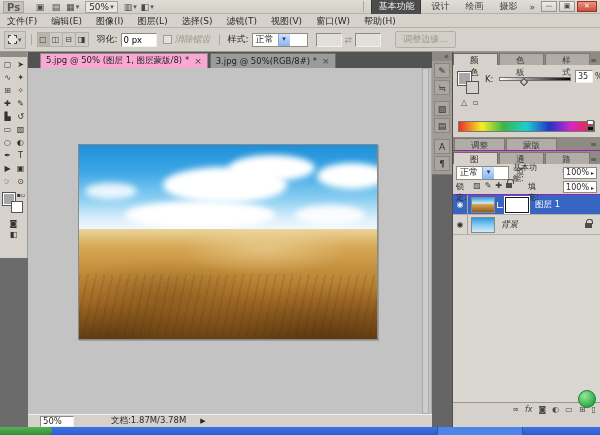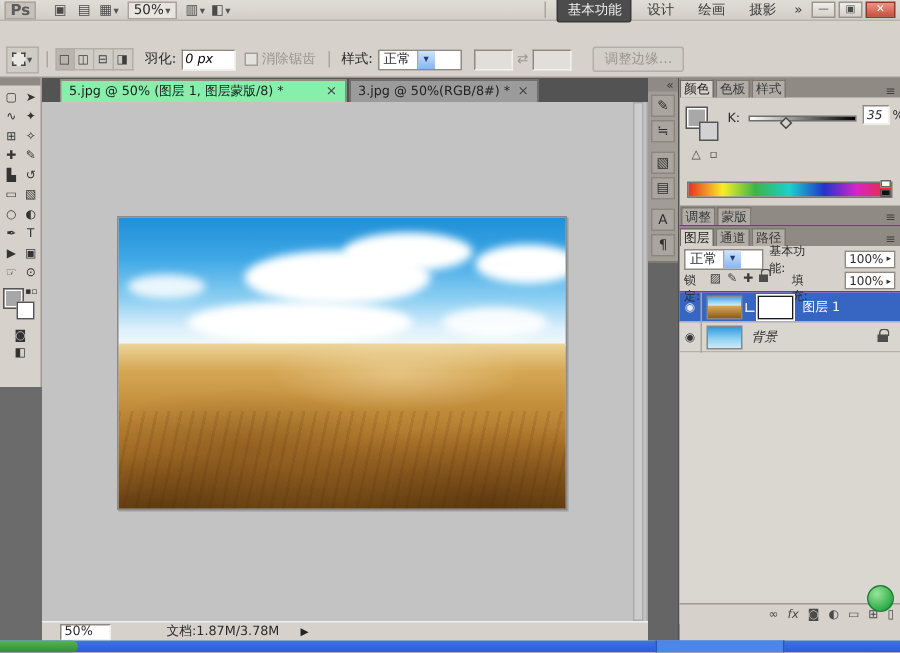--- a/index.html
+++ b/index.html
@@ -23,22 +23,22 @@
   .ws { padding:1px 6px; margin:0 2px; color:#3a3a3a; border-radius:2px; }
   .ws.active { background:#4c4c4c; color:#efefef; border:1px solid #393939; }
   .ws-more { margin:0 4px; color:#3a3a3a; }
   .winbtn { width:16px; height:11px; margin-left:2px; border:1px solid #9a958d; background:linear-gradient(#efede9,#d4d0c9); font-size:7px; line-height:9px; text-align:center; color:#4a4a4a; }
   .winbtn.close { width:20px; background:linear-gradient(#ef9282,#c8503e); border-color:#96362a; color:#fff; margin-right:3px; }
 
   .menu-item { padding:0 7px; height:14px; line-height:14px; color:#2b2b2b; }
 
   
   .opt-lab { margin:0 3px; color:#2b2b2b; }
-  .opt-lab.dis, .dis { color:#9a968e; }
-  .sunk { background:#fff; border:1px solid; border-color:#8e8a82 #f2f0ec #f2f0ec #8e8a82; height:14px;font-style:italic; }
+  .opt-lab.dis, .dis { color:#9a968e;font-style:italic; }
+  .sunk { background:#fff; border:1px solid; border-color:#8e8a82 #f2f0ec #f2f0ec #8e8a82; height:14px; }
   input.sunk { font-family:"DejaVu Sans",sans-serif; font-size:8.5px; padding:0 2px; }
   .toolpreset { display:flex; align-items:center; border:1px solid #b3afa7; background:#cfccc5; height:18px; padding:0 3px; margin-left:4px; }
   .dash-sq { width:9px; height:9px; border:1px dashed #444; background:#e9e7e2; }
   .modebtn { width:13px; height:15px; border:1px solid #b3afa7; border-left:none; background:#cfccc5; font-size:8px; text-align:center; line-height:14px; color:#3d3d3d; }
   .modebtn.first { border-left:1px solid #b3afa7; background:#b9b5ad; }
   .chk { width:9px; height:9px; border:1px solid #a19d95; background:#e4e2dd; margin-left:6px; }
   .select { display:flex; align-items:center; background:#fff; border:1px solid #8e8a82; height:14px; padding-left:3px; }
   .select .arrowbox { margin-left:4px; width:12px; height:12px; background:linear-gradient(#cfe3fd,#8ab4f0); border-left:1px solid #89a8d8; color:#1c3d77; font-size:7px; text-align:center; line-height:11px; }
   .btn-dis { border:1px solid #b3afa7; background:#d2cfc8; color:#9a968e; padding:1px 7px; border-radius:2px; }
 
@@ -54,21 +54,21 @@
   .swatches { position:relative; height:26px; margin-top:3px; }
   .sw-fg { position:absolute; left:3px; top:2px; width:12px; height:12px; background:#a7a7a7; border:1px solid #fff; outline:1px solid #555; }
   .sw-bg { position:absolute; left:11px; top:10px; width:12px; height:12px; background:#fff; border:1px solid #555; }
   .sw-mini { position:absolute; right:2px; top:0; font-size:6px; color:#333; }
   .tool-extra { display:block; width:14px; margin:2px auto 0; text-align:center; font-size:8px; color:#333; }
 
   
   #docarea { position:absolute; left:28px; top:0; width:404px; height:375px; }
   #tabstrip { position:absolute; left:0; top:0; width:404px; height:16px; background:#535353; display:flex; align-items:flex-end; }
   .doctab { height:15px; display:flex; align-items:center; padding:0 5px; font-size:8.5px; white-space:nowrap; }
-  .doctab.active { background:#86efac; color:#1d1d1d; border:1px solid #8f8b84; border-bottom:none; margin-left:12px;gap:23px; }
+  .doctab.active { background:#f9a8d4; color:#1d1d1d; border:1px solid #8f8b84; border-bottom:none; margin-left:12px; }
   .doctab.inactive { background:#9b9b9b; color:#222; border:1px solid #6f6f6f; border-bottom:none; margin-left:2px; }
   .tabclose { margin-left:5px; font-size:9px; color:#444; }
 
   #canvas { position:absolute; left:0; top:16px; width:404px; height:346px; background:#c3c3c3; border-right:1px solid #a8a8a8; }
   .vscroll { position:absolute; right:2px; top:0; bottom:0; width:7px; background:#cdcdcd; border:1px solid #ababab; }
 
   
   #photo { position:absolute; left:50px; top:76px; width:300px; height:196px; border:1px solid #8a8a8a; box-shadow:1px 1px 0 #9e9e9e; overflow:hidden; }
   .sky { position:absolute; left:0; top:0; width:300px; height:86px;
          background:linear-gradient(180deg,#1f8fd8 0%,#3fa8e6 32%,#8fd0f2 64%,#dceffb 86%,#f2fafd 100%); }
@@ -91,21 +91,21 @@
   
   #dockstrip { position:absolute; left:432px; top:0; width:20px; height:375px; background:#656565; }
   #dockicons { background:#a19d96; border-bottom:1px solid #7c7872; padding-bottom:3px; }
   .dock-collapse { display:block; text-align:right; padding-right:3px; color:#3c3c3c; font-size:8px; height:9px; line-height:9px; background:#8f8b84; }
   .dockicn { display:block; width:16px; height:15px; margin:2px auto 0; text-align:center; line-height:15px; font-size:9px; color:#2e2e2e; background:#aaa69f; border:1px solid #8b877f; }
   .dockgap { height:4px; }
 
   
   #panels { position:absolute; left:452px; top:0; width:148px; height:375px; background:#d6d2cb; border-left:1px solid #4f4f4f; }
   .ptabs { height:13px; background:#8f8b84; display:flex; align-items:flex-end; font-size:8.5px; }
-  .ptab { padding:0 2px; height:12px; line-height:12px; }
+  .ptab { padding:0 16px; height:12px; line-height:12px; }
   .ptab.on { background:#d6d2cb; color:#1d1d1d; border:1px solid #6f6b64; border-bottom:none; }
   .ptab.off { background:#b1ada6; color:#3a3a3a; border:1px solid #7c7871; border-bottom:none; margin-left:1px; }
   .pmenu { margin-left:auto; margin-right:3px; color:#3f3f3f; font-size:8px; }
 
   
   #colorpanel { position:relative; height:86px; border-bottom:1px solid #8f8b84; }
   .cp-fg { position:absolute; left:5px; top:20px; width:13px; height:13px; background:#a8a8a8; border:1px solid #fff; outline:1px solid #555; }
   .cp-bg { position:absolute; left:13px; top:29px; width:13px; height:13px; background:#d2d2d2; border:1px solid #555; }
   .cp-k { position:absolute; left:32px; top:22px; font-size:8.5px; color:#2b2b2b; }
   .cp-track { position:absolute; left:46px; top:25px; width:72px; height:4px; background:linear-gradient(90deg,#fff,#000); border:1px solid #6f6f6f; }
@@ -185,20 +185,31 @@
     <span class="ws">设计</span>
     <span class="ws">绘画</span>
     <span class="ws">摄影</span>
     <span class="ws-more">»</span>
     <span class="winbtn">—</span>
     <span class="winbtn">▣</span>
     <span class="winbtn close">✕</span>
   </span>
 </div>
 
+<div id="menubar" class="bar">
+  <span class="menu-item">文件(F)</span>
+  <span class="menu-item">编辑(E)</span>
+  <span class="menu-item">图像(I)</span>
+  <span class="menu-item">图层(L)</span>
+  <span class="menu-item">选择(S)</span>
+  <span class="menu-item">滤镜(T)</span>
+  <span class="menu-item">视图(V)</span>
+  <span class="menu-item">窗口(W)</span>
+  <span class="menu-item">帮助(H)</span>
+</div>
 
 <div id="optionsbar" class="bar">
   <span class="toolpreset">
     <span class="dash-sq"></span>
     <span class="ddz">▾</span>
   </span>
   <span class="vsep"></span>
   <span class="modebtn first">□</span>
   <span class="modebtn">◫</span>
   <span class="modebtn">⊟</span>

